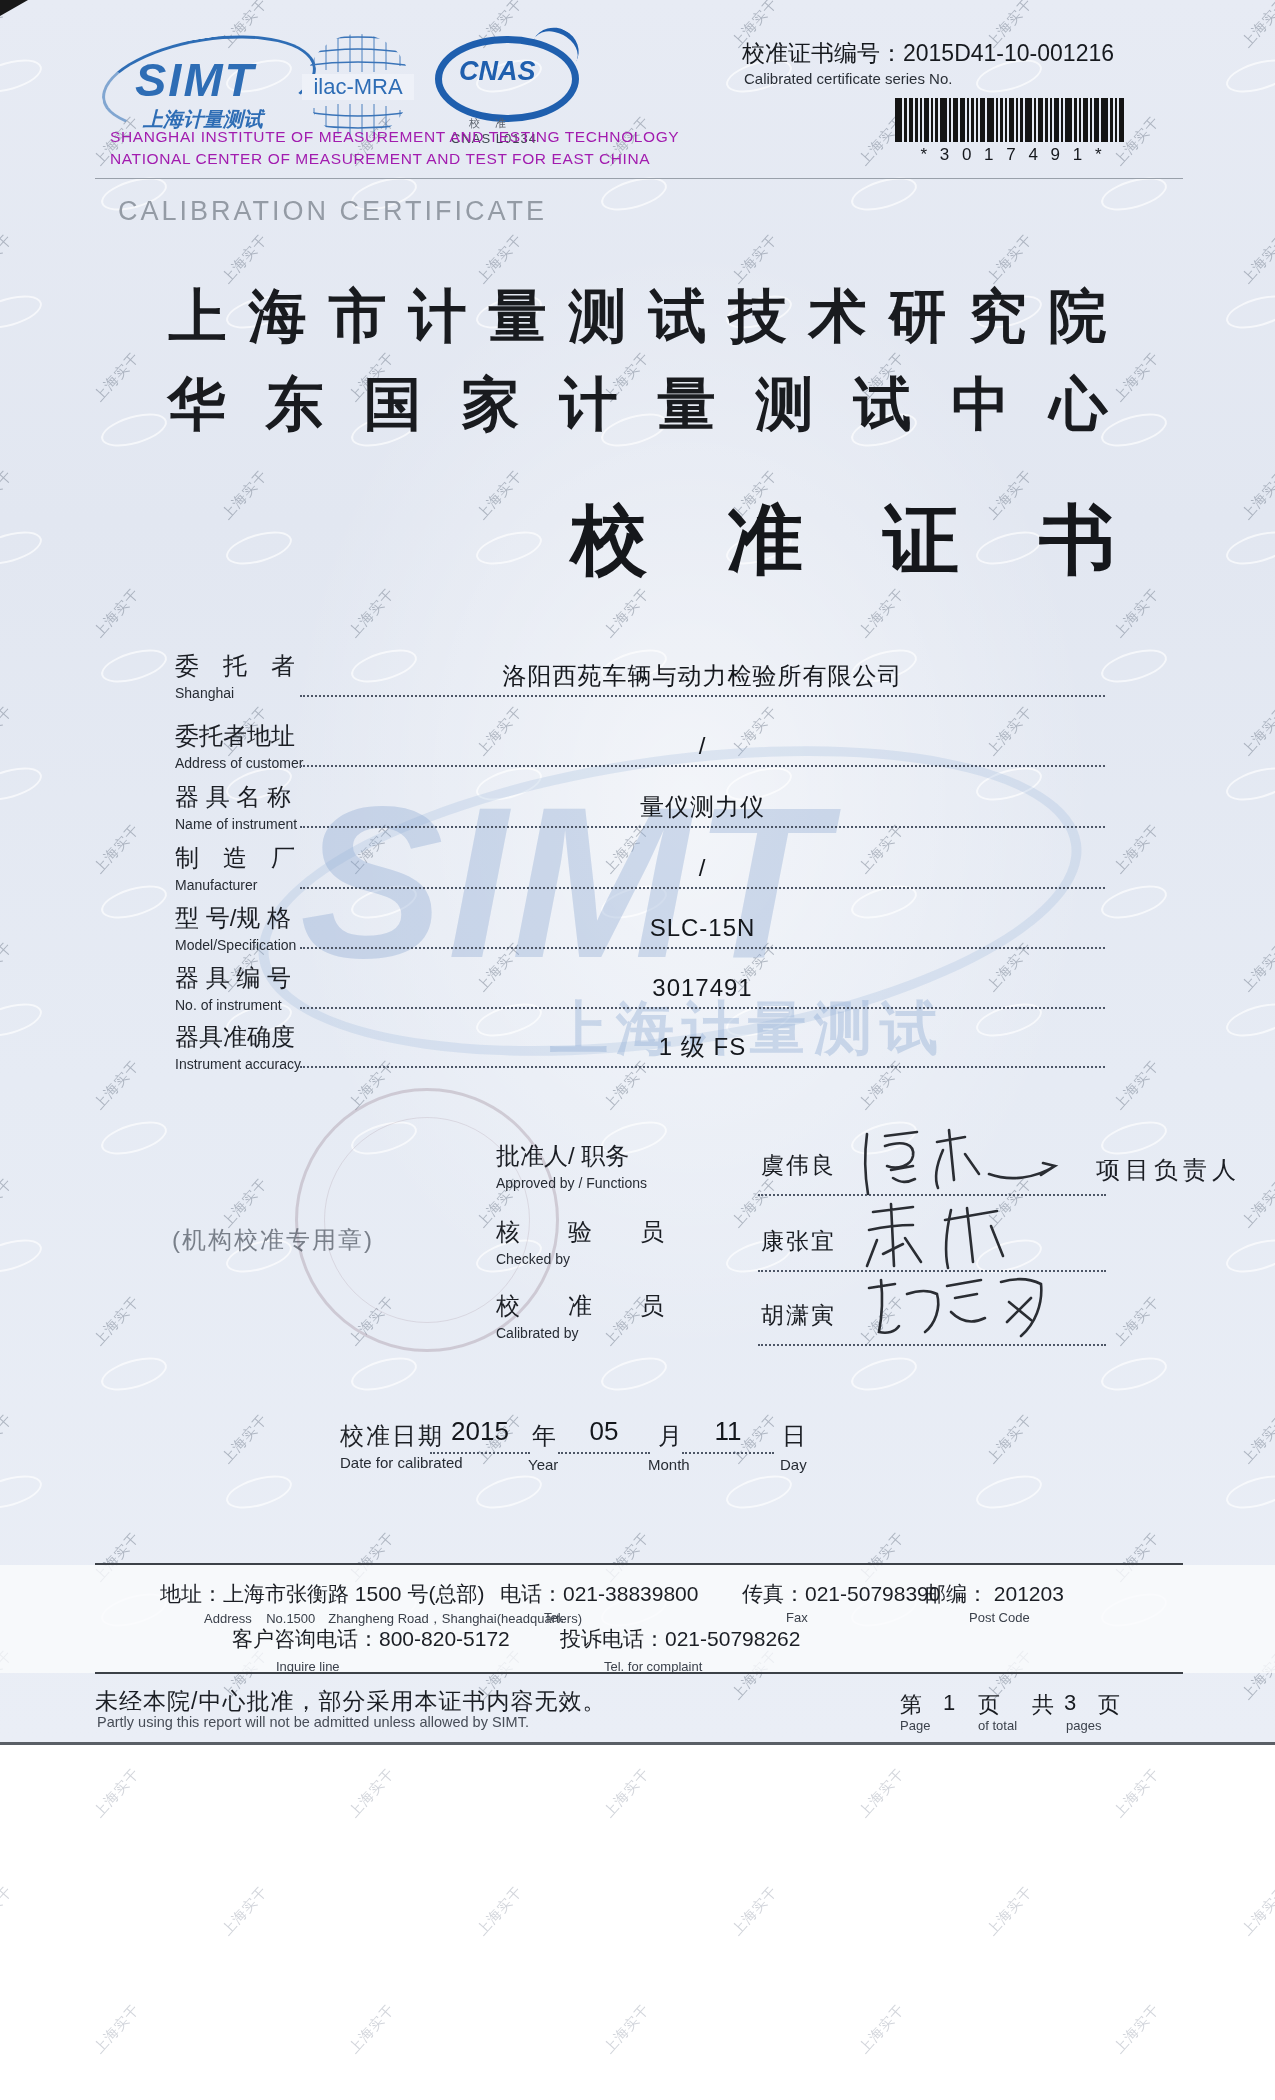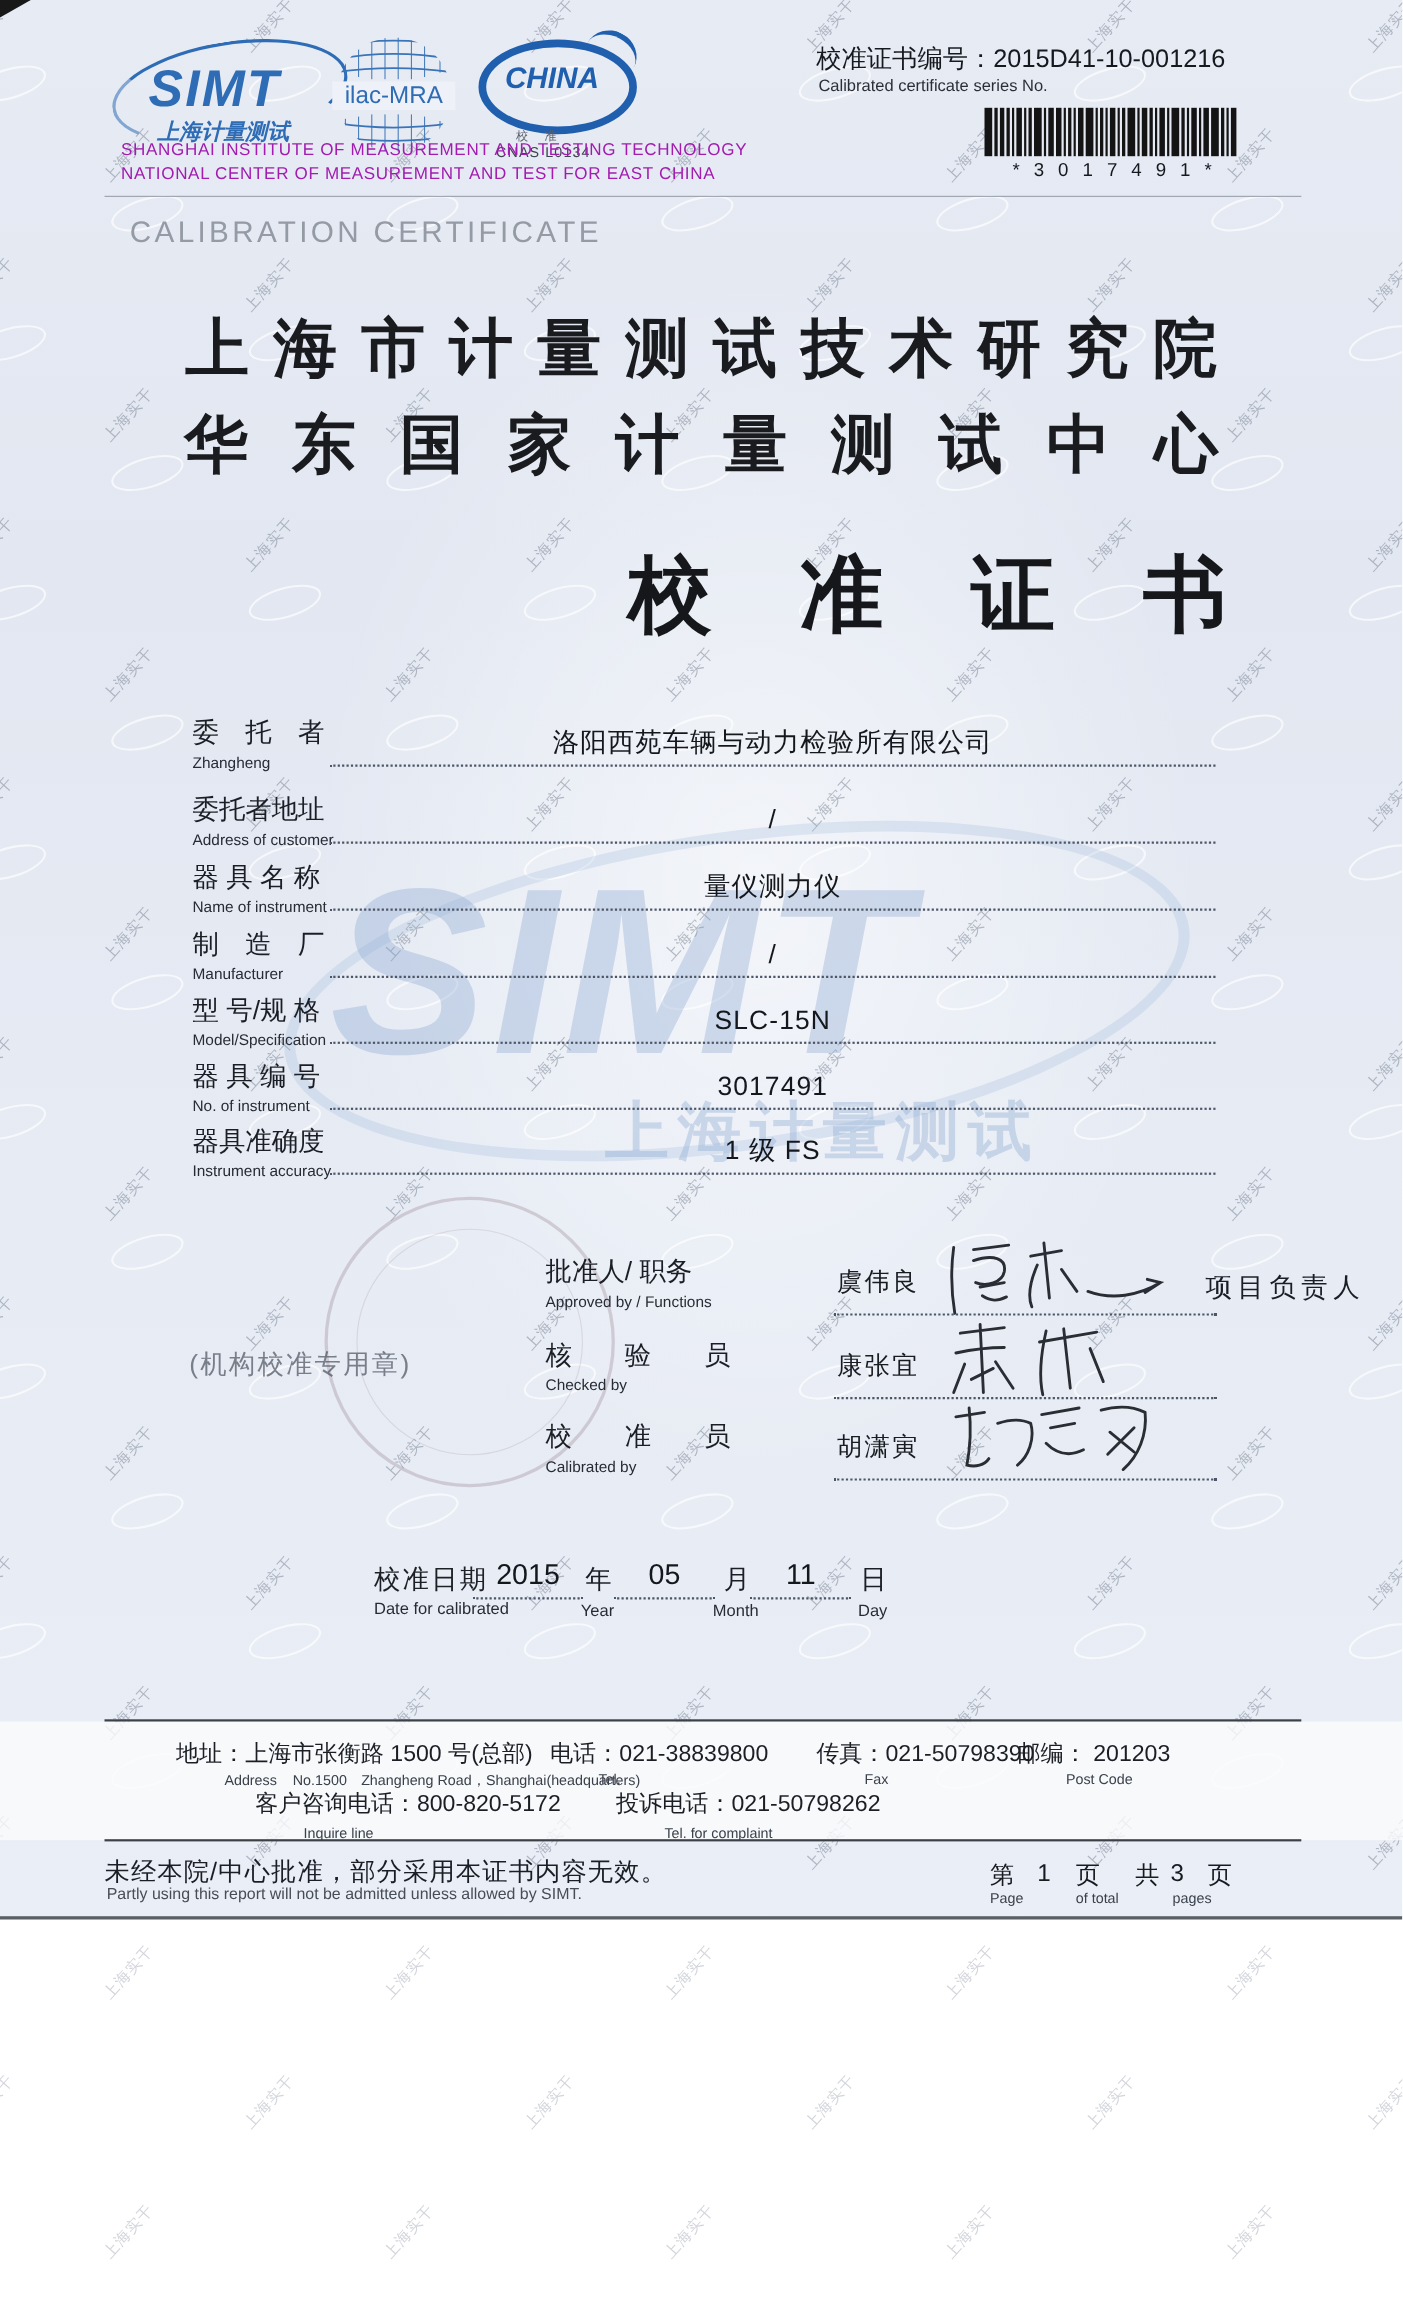--- a/index.html
+++ b/index.html
@@ -321,21 +321,21 @@
           <path d="M14,116 L14,80 M26,118 L26,78 M38,120 L38,76 M50,120 L50,76 M62,120 L62,76 M74,120 L74,76 M86,118 L86,78 M100,114 L100,82" stroke-width="0.9"></path>
         </g>
         <rect x="2" y="46" width="112" height="26" fill="#eef1f8"></rect>
         <text x="58" y="66" text-anchor="middle" font-size="22" fill="#2e6db5" font-family="Liberation Sans, sans-serif">ilac-MRA</text>
       </svg>
     </div>
 
     <div class="logo-cnas">
       <div class="cnas-ellipse"></div>
       <div class="cnas-swoosh"></div>
-      <div class="cnas-t">CHINA</div>
+      <div class="cnas-t">CNAS</div>
       <div class="cnas-small">校 准</div>
       <div class="cnas-code">CNAS L0134</div>
     </div>
 
     <div class="inst-en">
       <div>SHANGHAI INSTITUTE OF MEASUREMENT AND  TESTING TECHNOLOGY</div>
       <div>NATIONAL CENTER OF MEASUREMENT AND TEST FOR EAST CHINA</div>
     </div>
 
     <div class="certno-label">校准证书编号：2015D41-10-001216</div>
@@ -387,21 +387,21 @@
     <div class="rule-thin"></div>
 
     <div class="calib-en">CALIBRATION CERTIFICATE</div>
     <div class="title-zh1">上海市计量测试技术研究院</div>
     <div class="title-zh2">华东国家计量测试中心</div>
     <div class="title-cert">校准证书</div>
 
     <div class="form-row" style="top:650px">
       <div class="form-label">
           <div class="lz">委　托　者</div>
-        <div class="le">Zhangheng</div>
+        <div class="le">Shanghai</div>
         </div>
       <div class="form-line">
         <span class="form-value">洛阳西苑车辆与动力检验所有限公司</span></div>
     </div>
     <div class="form-row" style="top:720px">
       <div class="form-label">
           <div class="lz">委托者地址</div>
         <div class="le">Address of customer</div>
         </div>
       <div class="form-line">

